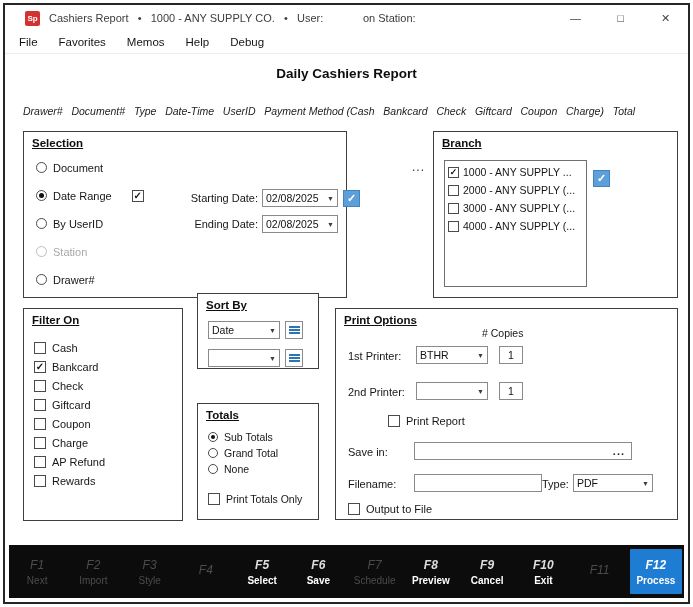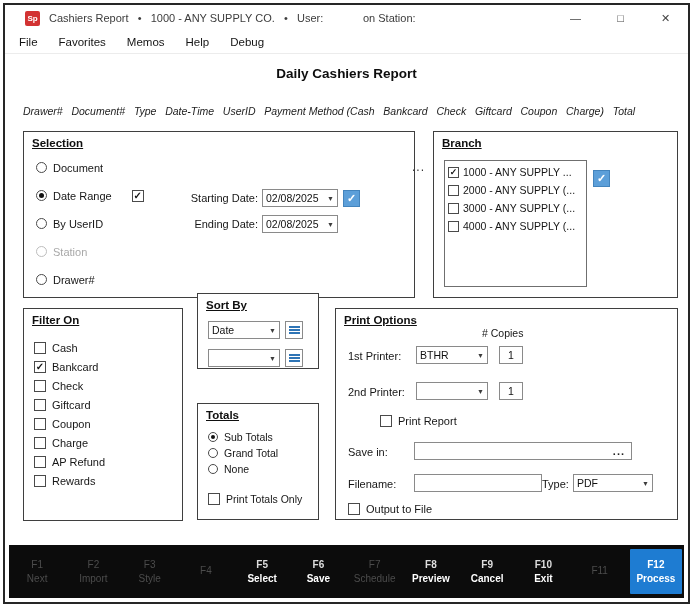--- a/index.html
+++ b/index.html
@@ -48,21 +48,21 @@
     font-size: 10.5px; font-style: italic; color: #1c1c1c; white-space: pre;
   }
 
   
   .group { position: absolute; border: 1px solid #3f3f3f; background: #fff; }
   .gtitle {
     position: absolute; top: 5px; left: 8px;
     font-size: 11.5px; font-weight: bold; text-decoration: underline; color: #0f0f0f;
   }
 
-  #selection-group { left: 18px; top: 126px; width: 392px; height: 167px; }
+  #selection-group { left: 18px; top: 126px; width: 324px; height: 167px; }
   #branch-group    { left: 428px; top: 126px; width: 245px; height: 167px; }
   #filter-group    { left: 18px;  top: 303px; width: 160px; height: 213px; }
   #sort-group      { left: 192px; top: 288px; width: 122px; height: 76px; }
   #totals-group    { left: 192px; top: 398px; width: 122px; height: 117px; }
   #print-group     { left: 330px; top: 303px; width: 343px; height: 212px; }
 
   
   .radio-row { display: flex; align-items: center; gap: 6px; height: 15px;
                font-size: 11px; color: #161616; }
   .radio { width: 11px; height: 11px; border: 1px solid #4a4a4a; border-radius: 50%;
@@ -139,21 +139,21 @@
   #pto-row { position: absolute; left: 10px; top: 88px; }
 
   
   .po-label { position: absolute; font-size: 11px; color: #161616; }
   #copies-lbl { left: 146px; top: 18px; font-size: 10.5px; }
   #p1-lbl { left: 12px; top: 41px; } #p2-lbl { left: 12px; top: 77px; }
   #p1-combo { position: absolute; left: 80px; top: 37px; width: 72px; }
   #p2-combo { position: absolute; left: 80px; top: 73px; width: 72px; }
   #p1-copies { position: absolute; left: 163px; top: 37px; width: 24px; }
   #p2-copies { position: absolute; left: 163px; top: 73px; width: 24px; }
-  #print-report-row { position: absolute; left: 4px; top: 105px; padding-left: 40px; }
+  #print-report-row { position: absolute; left: 12px; top: 105px; padding-left: 40px; }
   #savein-lbl { left: 12px; top: 137px; }
   .fieldwrap { position: absolute; left: 78px; top: 133px; width: 218px; height: 18px;
                border: 1px solid #8a8a8a; background: #fff; }
   .fieldwrap input { position: absolute; inset: 0; border: none; height: 16px;
                      font-size: 10.5px; padding: 0 3px; outline: none;
                      font-family: "Liberation Sans", sans-serif; }
   .browse { position: absolute; right: 3px; top: 0; bottom: 0;
             display: flex; align-items: center; padding: 0 3px;
             font-size: 11px; font-weight: bold; letter-spacing: 1px; color: #222;
             background: #fff; cursor: default; }
@@ -161,21 +161,21 @@
   #filename-input { position: absolute; left: 78px; top: 165px; width: 128px; }
   #type-lbl { left: 206px; top: 169px; }
   #type-combo { position: absolute; left: 237px; top: 165px; width: 80px; }
   #output-row { position: absolute; left: 12px; top: 193px; }
 
   
   .fnbar { position: absolute; left: 4px; right: 4px; bottom: 4px; height: 53px;
            background: #0c0c0c; display: flex; align-items: stretch; }
   .fnslot { flex: 1; display: flex; flex-direction: column; align-items: center;
             justify-content: center; gap: 3px; }
-  .fnslot .fkey { font-size: 10px; }
+  .fnslot .fkey { font-size: 12px; font-style: italic; }
   .fnslot .flbl { font-size: 10px; }
   .fnslot.disabled .fkey, .fnslot.disabled .flbl { color: #4c4c4c; }
   .fnslot.enabled .fkey { color: #dedede; font-weight: bold; }
   .fnslot.enabled .flbl { color: #fff; font-weight: bold; }
   .fbox { background: #1e7cd2; width: 52px; height: 45px; border-radius: 1px;
           display: flex; flex-direction: column; align-items: center;
           justify-content: center; gap: 3px; }
   .fbox .fkey, .fbox .flbl { color: #fff; font-weight: bold; }
 </style>
 </head>

